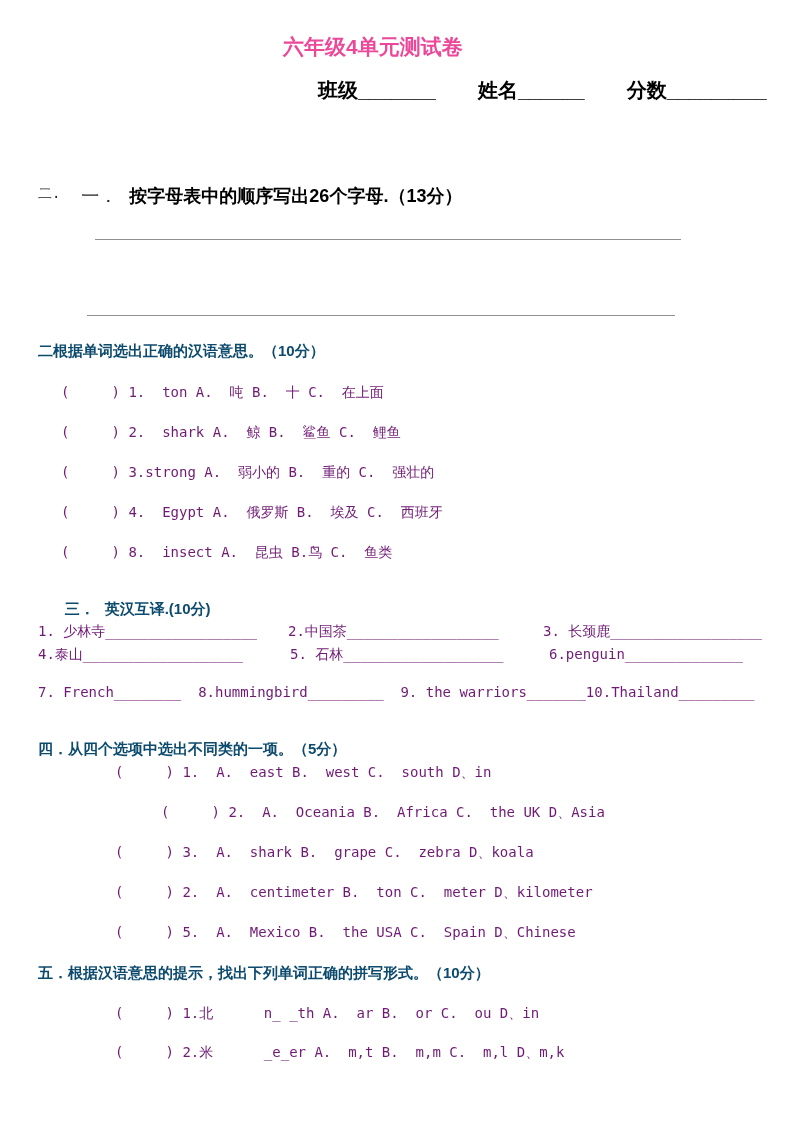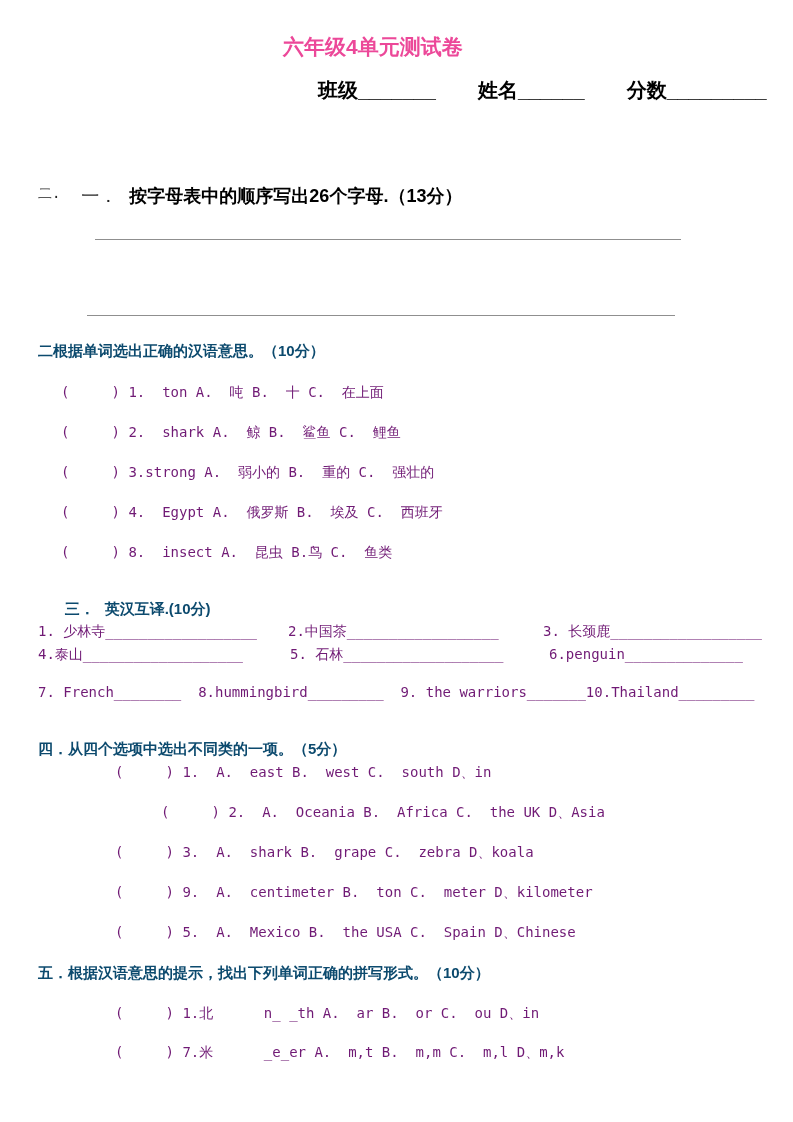--- a/index.html
+++ b/index.html
@@ -80,20 +80,20 @@
   <div class="abs item" style="left:543px; top:623px;">3. 长颈鹿__________________</div>
   <div class="abs item" style="left:38px;  top:646px;">4.泰山___________________</div>
   <div class="abs item" style="left:290px; top:646px;">5. 石林___________________</div>
   <div class="abs item" style="left:540px; top:646px;margin-left:9px;">6.penguin______________</div>
   <div class="abs item" style="left:38px;  top:684px;">7. French________  8.hummingbird_________  9. the warriors_______10.Thailand_________</div>
 
   <div class="abs sec-head s4-head">四．从四个选项中选出不同类的一项。（5分）</div>
   <div class="abs item" style="left:115px; top:764px;">(     ) 1.  A.  east B.  west C.  south D、in</div>
   <div class="abs item" style="left:115px; top:804px;margin-left:46px;">(     ) 2.  A.  Oceania B.  Africa C.  the UK D、Asia</div>
   <div class="abs item" style="left:115px; top:844px;">(     ) 3.  A.  shark B.  grape C.  zebra D、koala</div>
-  <div class="abs item" style="left:115px; top:884px;">(     ) 9.  A.  centimeter B.  ton C.  meter D、kilometer</div>
+  <div class="abs item" style="left:115px; top:884px;">(     ) 2.  A.  centimeter B.  ton C.  meter D、kilometer</div>
   <div class="abs item" style="left:115px; top:924px;text-align:right;">(     ) 5.  A.  Mexico B.  the USA C.  Spain D、Chinese</div>
 
   <div class="abs sec-head s5-head">五．根据汉语意思的提示，找出下列单词正确的拼写形式。（10分）</div>
   <div class="abs item" style="left:115px; top:1005px;">(     ) 1.北      n_ _th A.  ar B.  or C.  ou D、in</div>
-  <div class="abs item" style="left:115px; top:1044px;">(     ) 7.米      _e_er A.  m,t B.  m,m C.  m,l D、m,k</div>
+  <div class="abs item" style="left:115px; top:1044px;">(     ) 2.米      _e_er A.  m,t B.  m,m C.  m,l D、m,k</div>
 
 </div>
 
 </body></html>

